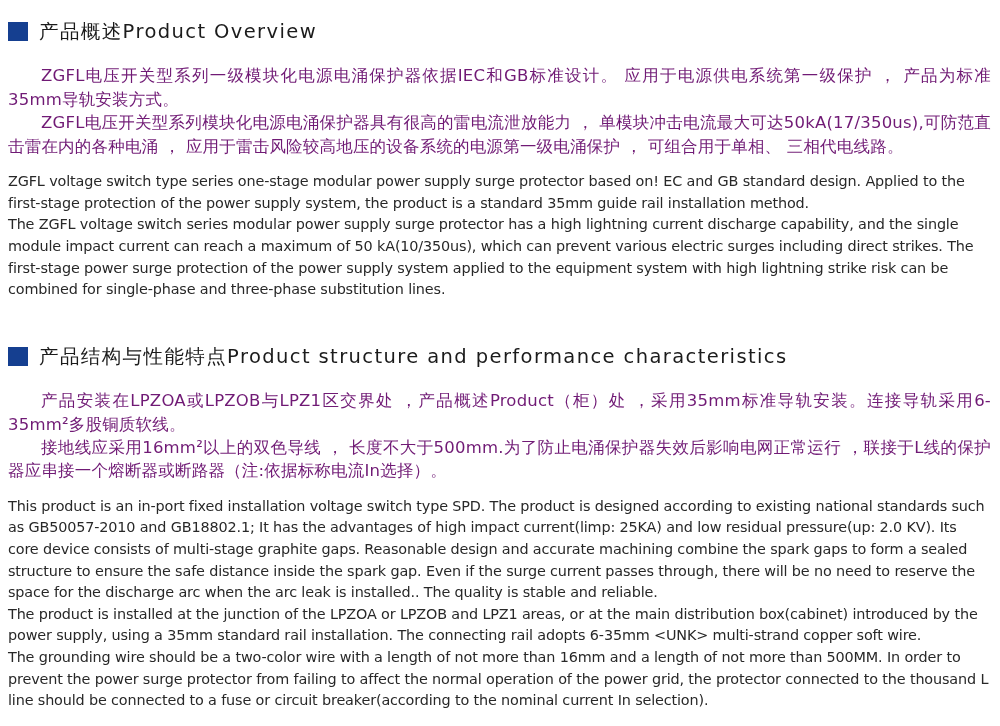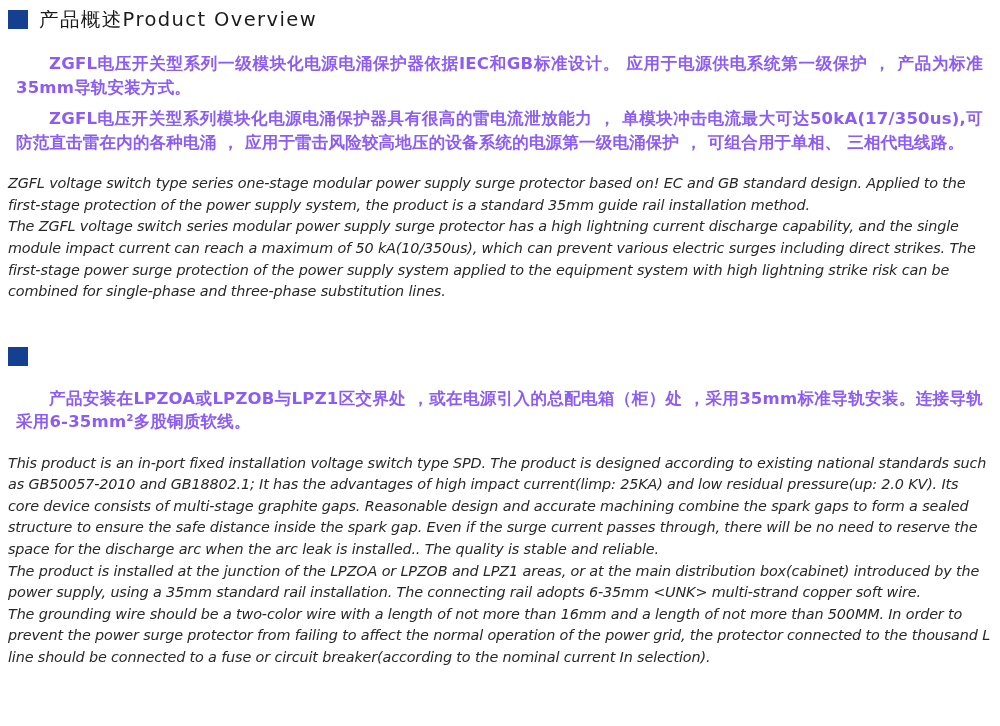--- a/index.html
+++ b/index.html
@@ -11,21 +11,21 @@
     width: 1000px;
     height: 726px;
     overflow: hidden;
     font-family: "DejaVu Sans", "Liberation Sans", sans-serif;
     -webkit-font-smoothing: antialiased;
   }
   .page {
     box-sizing: border-box;
     width: 1000px;
     height: 722px;
-    padding: 8px 9px 0 8px;
+    padding: 20px 9px 0 8px;
     background: #ffffff;
   }
   .section { margin: 0; }
   .section-2 { margin-top: 44px; }
   .sec-head {
     display: flex;
     align-items: center;
     gap: 11px;
     margin: 0;
     font-size: 19.5px;
@@ -37,30 +37,30 @@
   }
   .sq {
     display: inline-block;
     width: 20px;
     height: 19px;
     background: #153f90;
     flex: 0 0 auto;
   }
   .zh-block { margin-top: 21px; }
   .zh {
-    margin: 8px;
+    margin: 0;
     font-size: 16.5px;
     line-height: 1.42;
-    color: #8b5cf6;
-    font-weight: 700;
+    color: #701a75;
+    font-weight: 400;
     text-indent: 2em;
     text-align: justify;
     letter-spacing: 0.2px;
   }
-  .en-block { margin-top: 19px; font-style: italic; }
+  .en-block { margin-top: 13px; }
   .en {
     margin: 0;
     font-size: 14.4px;
     line-height: 1.5;
     color: #282828;
     letter-spacing: -0.15px;
     text-align: left;
   }
 </style>
 </head>
@@ -81,24 +81,26 @@
 
     <div class="en-block">
       <p class="en">ZGFL voltage switch type series one-stage modular power supply surge protector based on! EC and GB standard design. Applied to the first-stage protection of the power supply system, the product is a standard 35mm guide rail installation method.</p>
       <p class="en">The ZGFL voltage switch series modular power supply surge protector has a high lightning current discharge capability, and the single module impact current can reach a maximum of 50 kA(10/350us), which can prevent various electric surges including direct strikes. The first-stage power surge protection of the power supply system applied to the equipment system with high lightning strike risk can be combined for single-phase and three-phase substitution lines.</p>
     </div>
   </section>
 
   <section class="section section-2">
     <h2 class="sec-head">
       <span class="sq"></span>
+      <span>产品结构与性能特点Product structure and performance characteristics</span>
     </h2>
 
     <div class="zh-block">
-      <p class="zh">产品安装在LPZOA或LPZOB与LPZ1区交界处 ，或在电源引入的总配电箱（柜）处 ，采用35mm标准导轨安装。连接导轨采用6-35mm²多股铜质软线。</p>
+      <p class="zh">产品安装在LPZOA或LPZOB与LPZ1区交界处 ，产品概述Product（柜）处 ，采用35mm标准导轨安装。连接导轨采用6-35mm²多股铜质软线。</p>
+      <p class="zh">接地线应采用16mm²以上的双色导线 ， 长度不大于500mm.为了防止电涌保护器失效后影响电网正常运行 ，联接于L线的保护器应串接一个熔断器或断路器（注:依据标称电流In选择）。</p>
     </div>
 
     <div class="en-block">
       <p class="en">This product is an in-port fixed installation voltage switch type SPD. The product is designed according to existing national standards such as GB50057-2010 and GB18802.1; It has the advantages of high impact current(limp: 25KA) and low residual pressure(up: 2.0 KV). Its core device consists of multi-stage graphite gaps. Reasonable design and accurate machining combine the spark gaps to form a sealed structure to ensure the safe distance inside the spark gap. Even if the surge current passes through, there will be no need to reserve the space for the discharge arc when the arc leak is installed.. The quality is stable and reliable.</p>
       <p class="en">The product is installed at the junction of the LPZOA or LPZOB and LPZ1 areas, or at the main distribution box(cabinet) introduced by the power supply, using a 35mm standard rail installation. The connecting rail adopts 6-35mm &lt;UNK&gt; multi-strand copper soft wire.</p>
       <p class="en">The grounding wire should be a two-color wire with a length of not more than 16mm and a length of not more than 500MM. In order to prevent the power surge protector from failing to affect the normal operation of the power grid, the protector connected to the thousand L line should be connected to a fuse or circuit breaker(according to the nominal current In selection).</p>
     </div>
   </section>
 
 </div>

